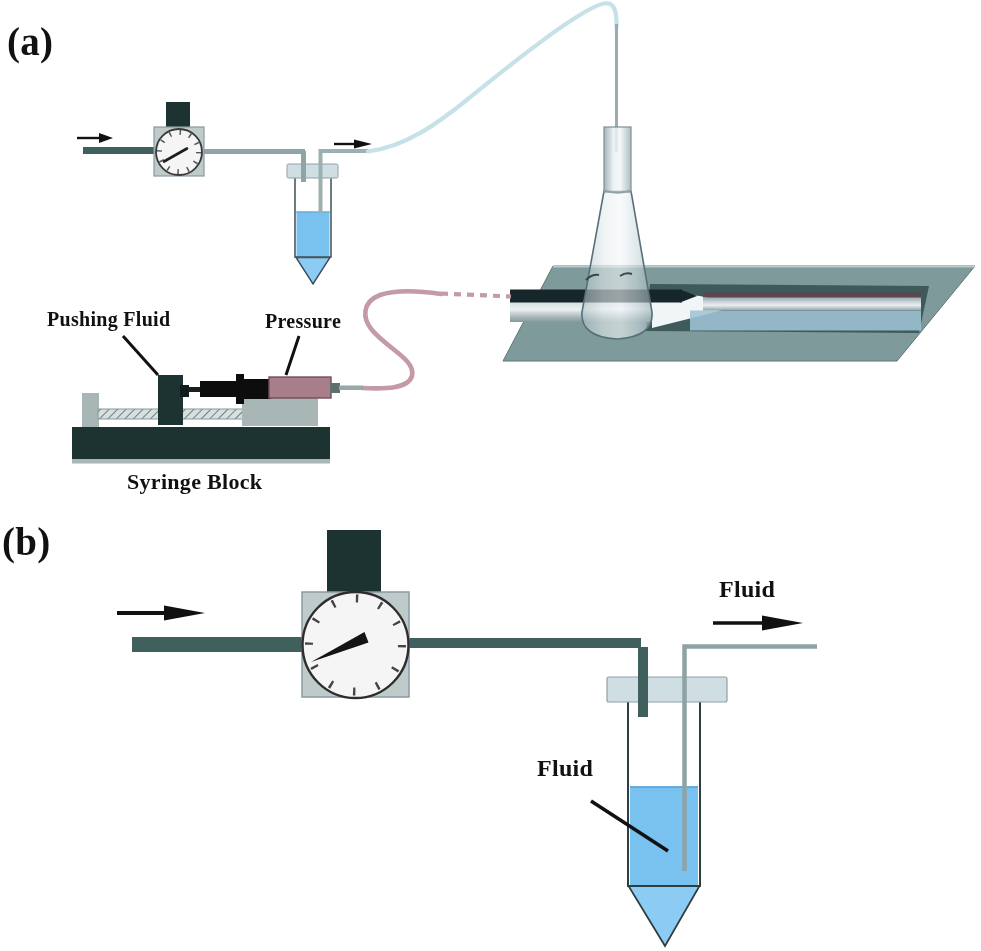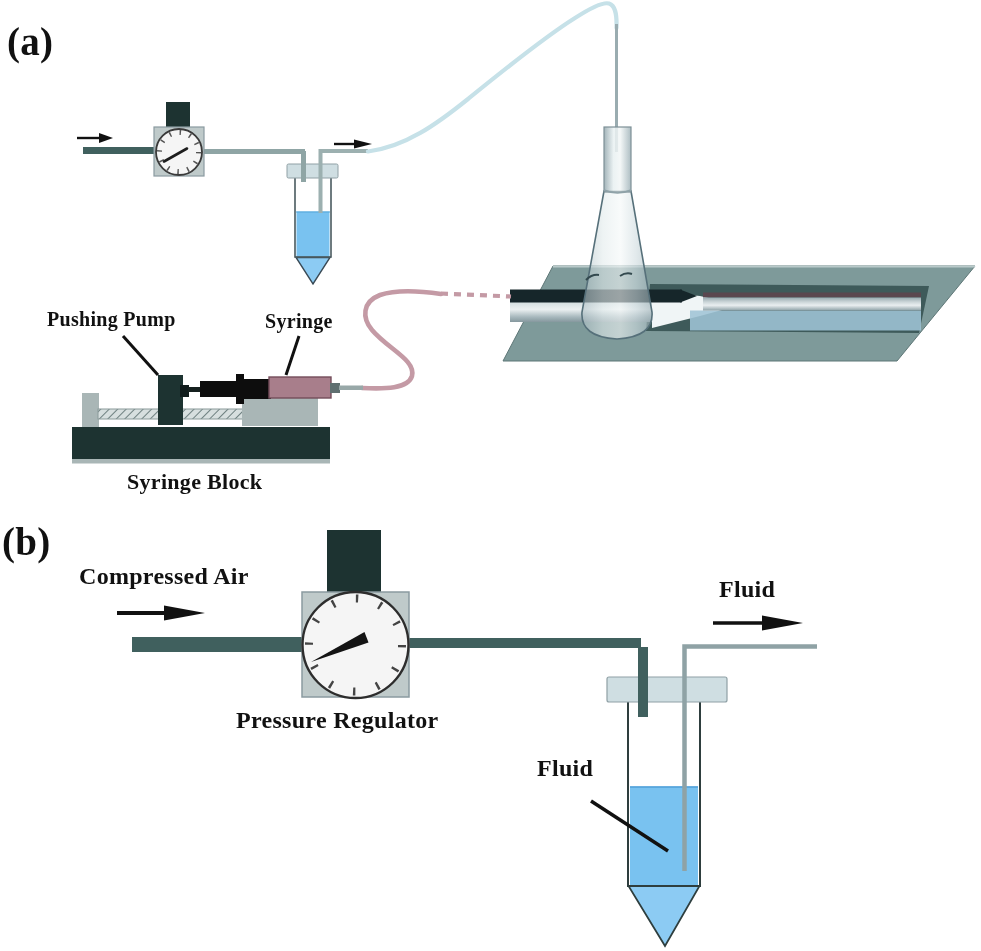--- a/index.html
+++ b/index.html
@@ -186,23 +186,21 @@
 
   <g>
     <line x1="713" y1="623" x2="766" y2="623" class="s-ink" stroke-width="3.5"></line>
     <polygon points="762,615.5 803,623 762,630.5" class="f-ink"></polygon>
   </g>
 
   <line x1="591" y1="801" x2="668" y2="851" class="s-ink" stroke-width="3.5"></line>
 </svg>
 
 <div class="label" style="left:7px;   top:22px;  font-size:39px">(a)</div>
-<div class="label" style="left:47px;  top:309px; font-size:20px">Pushing Pump</div>
-<div class="label" style="left:265px; top:311px; font-size:20px">Syringe</div>
+<div class="label" style="left:47px;  top:309px; font-size:20px">Pushing Fluid</div>
+<div class="label" style="left:265px; top:311px; font-size:20px">Pressure</div>
 <div class="label" style="left:127px; top:471px; font-size:22px">Syringe Block</div>
 
 <div class="label" style="left:2px;   top:522px; font-size:39px">(b)</div>
-<div class="label" style="left:79px;  top:564px; font-size:24px">Compressed Air</div>
-<div class="label" style="left:236px; top:708px; font-size:24px">Pressure Regulator</div>
 <div class="label" style="left:719px; top:577px; font-size:24px">Fluid</div>
 <div class="label" style="left:537px; top:756px; font-size:24px">Fluid</div>
 
 </div>
 
 </body></html>

